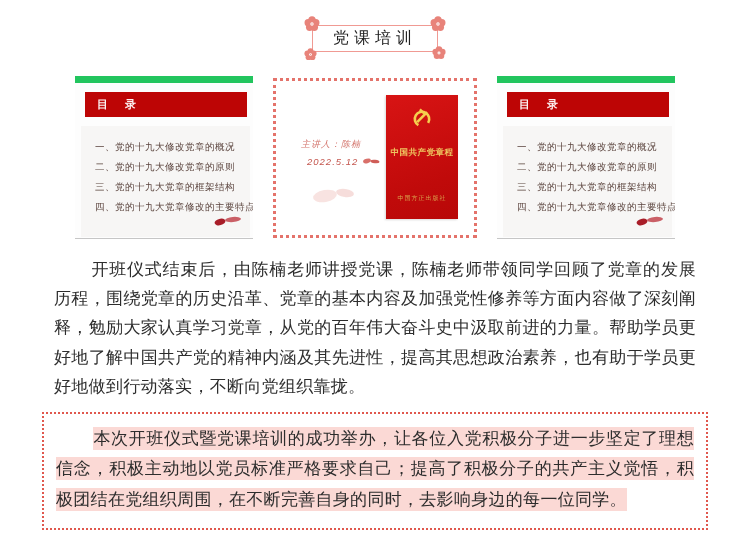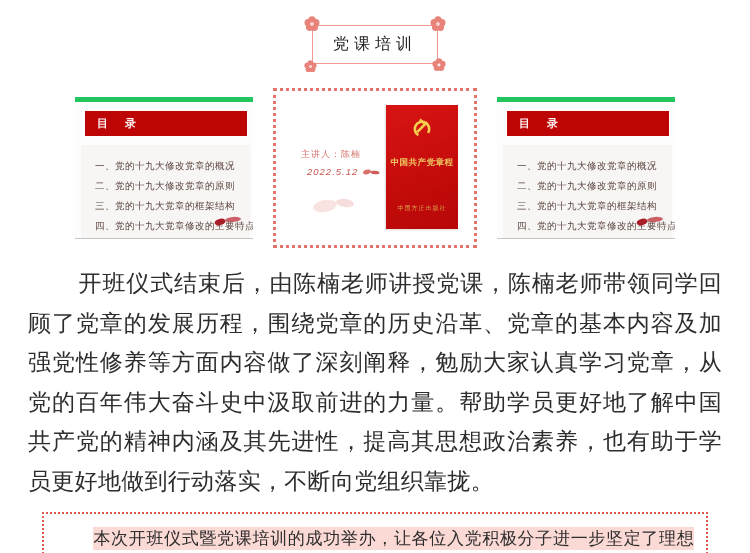--- a/index.html
+++ b/index.html
@@ -1,51 +1,51 @@
 <!DOCTYPE html>
 <html><head>
 <meta charset="utf-8">
 <style>
   * { margin: 0; padding: 0; box-sizing: border-box; }
   html, body { width: 750px; height: 553px; background: #ffffff; overflow: hidden; }
   body { font-family: "Liberation Sans", "DejaVu Sans", sans-serif; position: relative; }
 
   
   .title-row { margin-top: 25px; display: flex; justify-content: center; }
-  .title-box { position: relative; border: 1px solid #f09a93; padding: 8px 20px; }
+  .title-box { position: relative; border: 1px solid #f09a93; padding: 2px 20px; }
   .title-text { font-size: 16px; color: #1f1f1f; letter-spacing: 5px; font-weight: 500; }
   .corner-flower { position: absolute; width: 16px; height: 16px; }
   .cf-tl { left: -9px; top: -10px; }
   .cf-tr { right: -9px; top: -10px; }
   .cf-bl { left: -9px; bottom: -9px; width: 13px; height: 13px; }
   .cf-br { right: -9px; bottom: -9px; width: 14px; height: 14px; }
 
   
   .slides-row { margin-top: 24px; padding: 0 40px; display: flex; justify-content: center; align-items: center; gap: 20px; }
-  .thumb { width: 178px; height: 142px; background: #fdfdfd; border-top: 5px solid #22c55e; border-bottom: 1px solid #c6c6c6; position: relative; overflow: hidden; }
+  .thumb { width: 178px; height: 163px; background: #fdfdfd; border-top: 7px solid #22c55e; border-bottom: 1px solid #c6c6c6; position: relative; overflow: hidden; }
   .toc-banner { margin: 9px 6px 0 10px; background: #bd0505; color: #fdf3f3; font-size: 11px; font-weight: bold; letter-spacing: 7px; padding: 5px 0 5px 12px; }
   .toc-body { margin: 9px 3px 0 6px; background: #f7f6f5; padding: 8px 4px 16px 6px; }
   .toc-item { font-size: 9.5px; color: #5b443e; margin: 7px 8px; letter-spacing: 0.5px; font-family: Liberation Sans, sans-serif; white-space: nowrap; }
   .toc-petal { position: absolute; right: 10px; bottom: 8px; }
 
   .center-frame { border: 3px dotted #e4736b; padding: 7px; background: #fff; flex-shrink: 0; }
   .cover-slide { width: 184px; height: 140px; background: #ffffff; position: relative; overflow: hidden; }
   .cover-bg-petal { position: absolute; left: 28px; bottom: 18px; opacity: 0.5; }
   .cover-text { position: absolute; left: 10px; top: 18px; width: 104px; }
   .cover-title { display: inline-block; background: #f3f1ef; color: #cf2b23; font-weight: bold; font-size: 13.5px; line-height: 1.35; padding: 4px 3px; letter-spacing: 0.5px; white-space: nowrap; }
-  .cover-speaker { margin: 14px 0 0 8px; color: #d4766e; font-size: 9px; letter-spacing: 1px; font-family: "DejaVu Serif", serif; }
+  .cover-speaker { margin: 14px 0 0 8px; color: #d4766e; font-size: 9px; letter-spacing: 1px; font-family: "DejaVu Serif", serif; font-style: italic; }
   .cover-date { margin: 5px 0 0 14px; color: #c4564e; font-size: 9.5px; font-style: italic; letter-spacing: 1px; }
   .date-petals { margin-left: 4px; vertical-align: middle; }
   .book { position: absolute; right: 9px; top: 7px; width: 72px; height: 124px; background: linear-gradient(160deg, #d81414 0%, #c00a0a 70%, #b80808 100%); display: flex; flex-direction: column; align-items: center; box-shadow: -1px 1px 2px rgba(0,0,0,0.15); margin-left: 32px; }
   .book-title { margin-top: 12px; color: #eec45f; font-size: 8.5px; font-weight: bold; letter-spacing: 0.5px; white-space: nowrap; }
   .book-pub { margin-top: auto; margin-bottom: 16px; color: #d9a74f; font-size: 6px; letter-spacing: 1px; white-space: nowrap; }
   .emblem { margin-top: 12px; }
 
   
-  .para { margin: 16px 28px 0; font-size: 23px; line-height: 1.72; color: #2d2d2d; text-align: justify; text-indent: 2.2em; letter-spacing: 0.3px; }
+  .para { margin: 16px 54px 0; font-size: 17px; line-height: 1.72; color: #2d2d2d; text-align: justify; text-indent: 2.2em; letter-spacing: 0.3px; }
 
   .hl-box { margin: 11px 42px 0; border: 2px dotted #e0584e; padding: 10px 12px 13px 12px; }
   .hl-para { font-size: 17px; line-height: 1.78; color: #2d2d2d; text-align: justify; text-indent: 2.2em; letter-spacing: 0.3px; }
   .hl { background: #fbd9d5; -webkit-box-decoration-break: clone; box-decoration-break: clone; padding: 2px 0; }
 
   
   .end-block { margin-top: 16px; text-align: center; }
 </style>
 </head>
 <body>

